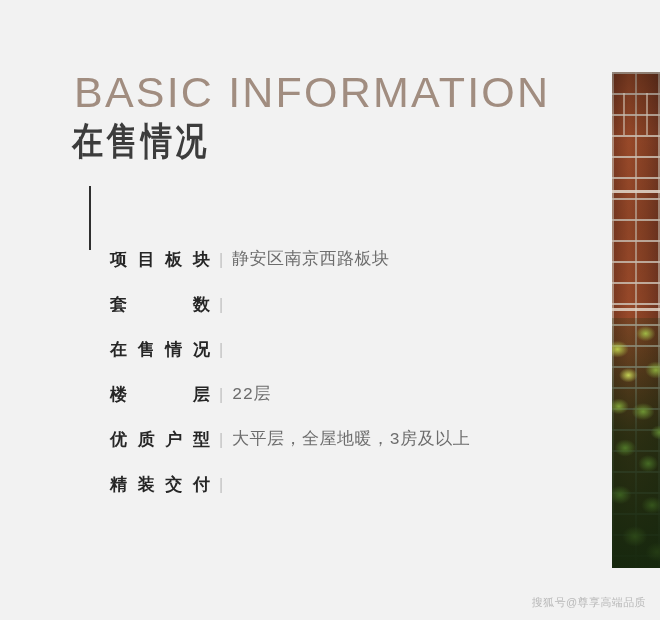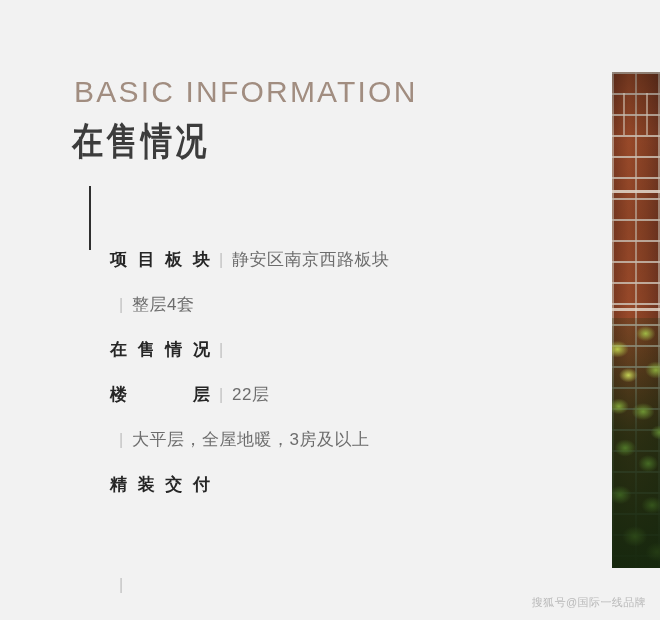--- a/index.html
+++ b/index.html
@@ -20,21 +20,21 @@
     width: 660px;
     height: 620px;
     background: #f2f2f2;
   }
 
   
   .header-eyebrow {
     position: absolute;
     left: 74px;
     top: 72px;
-    font-size: 30px;
+    font-size: 43px;
     line-height: 40px;
     letter-spacing: 2.2px;
     color: #a18d80;
     font-weight: 400;
     white-space: nowrap;
   }
 
   .header-title {
     position: absolute;
     left: 72px;
@@ -95,20 +95,21 @@
     font-weight: 300;
   }
 
   .spec-value {
     flex: 1 1 auto;
     font-size: 17px;
     line-height: 26px;
     color: #6d6d6d;
     font-weight: 400;
     letter-spacing: 0.5px;
+    font-family: Liberation Mono, monospace;
   }
 
   .spec-value .unit-sq {
     position: relative;
     display: inline-block;
     margin-left: 3px;
   }
   .spec-value .unit-sq sup {
     font-size: 9px;
     vertical-align: super;
@@ -116,21 +117,20 @@
   }
 
   .spec-value-line2 {
     display: block;
     margin-top: 12px;
     letter-spacing: 0.5px;
   }
 
   .row-tall {
     margin-bottom: 10px;
-    flex-direction: column;
   }
 
   
   .photo-panel {
     position: absolute;
     left: 612px;
     top: 72px;
     width: 48px;
     height: 496px;
     overflow: hidden;
@@ -239,36 +239,37 @@
 
   <div class="spec-list">
 
     <div class="spec-row">
       <div class="spec-label">项目板块</div>
       <div class="spec-sep">|</div>
       <div class="spec-value">静安区南京西路板块</div>
     </div>
 
     <div class="spec-row">
-      <div class="spec-sep">|</div>
-      <div class="spec-value">整层4套</div>
+      <div class="spec-label">套数</div>
+      <div class="spec-sep">|</div>
     </div>
 
     <div class="spec-row">
       <div class="spec-label">在售情况</div>
       <div class="spec-sep">|</div>
     </div>
 
     <div class="spec-row">
       <div class="spec-label">楼层</div>
       <div class="spec-sep">|</div>
       <div class="spec-value">22层</div>
     </div>
 
     <div class="spec-row">
+      <div class="spec-label">优质户型</div>
       <div class="spec-sep">|</div>
       <div class="spec-value">大平层，全屋地暖，3房及以上</div>
     </div>
 
     <div class="spec-row row-tall">
       <div class="spec-label">精装交付</div>
       <div class="spec-sep">|</div>
       <div class="spec-value">
       </div>
     </div>
@@ -276,15 +277,15 @@
   </div>
 
   <div class="photo-panel">
     <div class="brick-wall"></div>
     <div class="brick-offset"></div>
     <div class="brick-mortar-a"></div>
     <div class="brick-mortar-b"></div>
     <div class="foliage"></div>
   </div>
 
-  <div class="watermark">搜狐号@国际一线品牌</div>
+  <div class="watermark">搜狐号@尊享高端品质</div>
 
 </div>
 
 </body></html>

